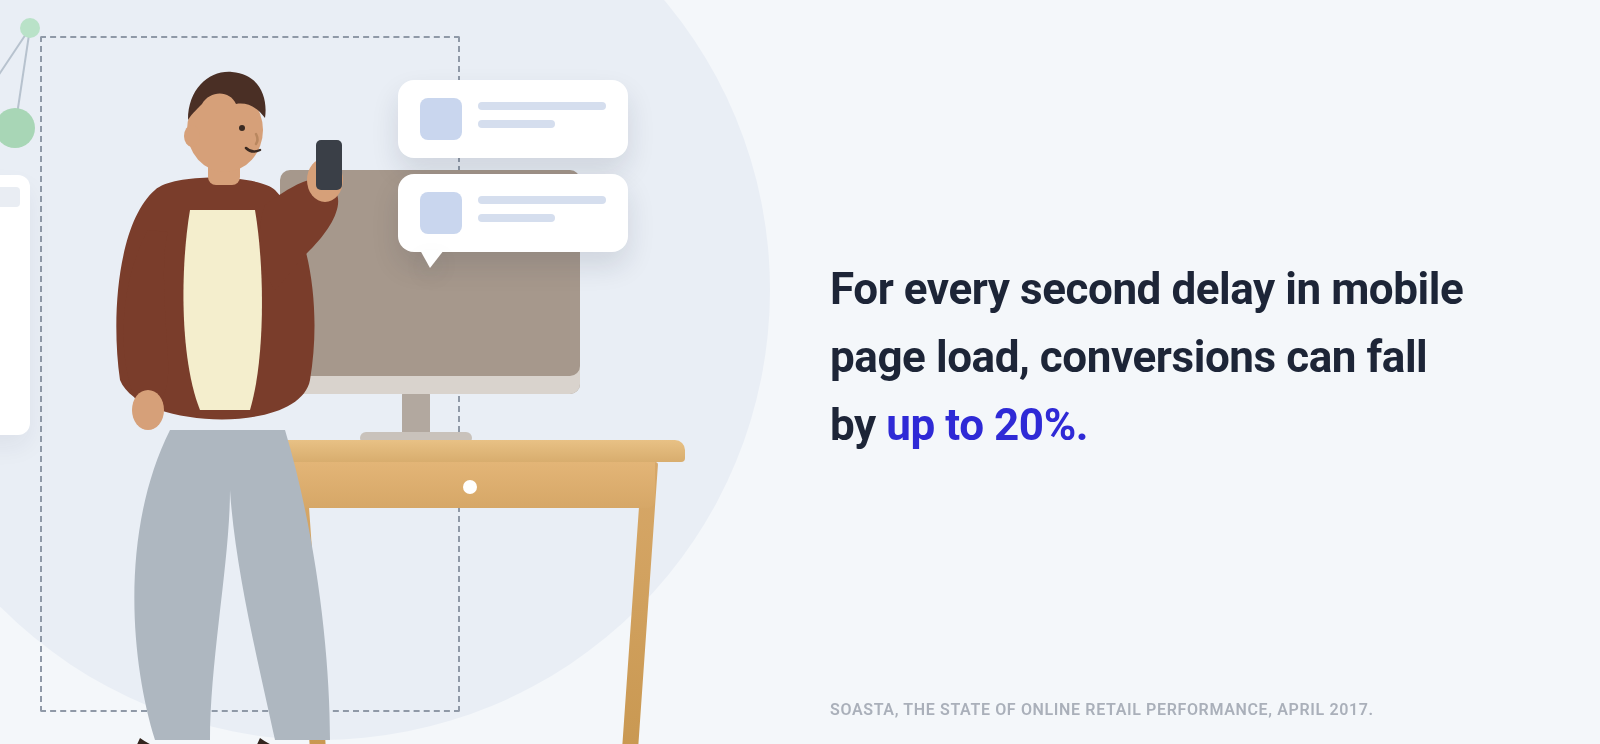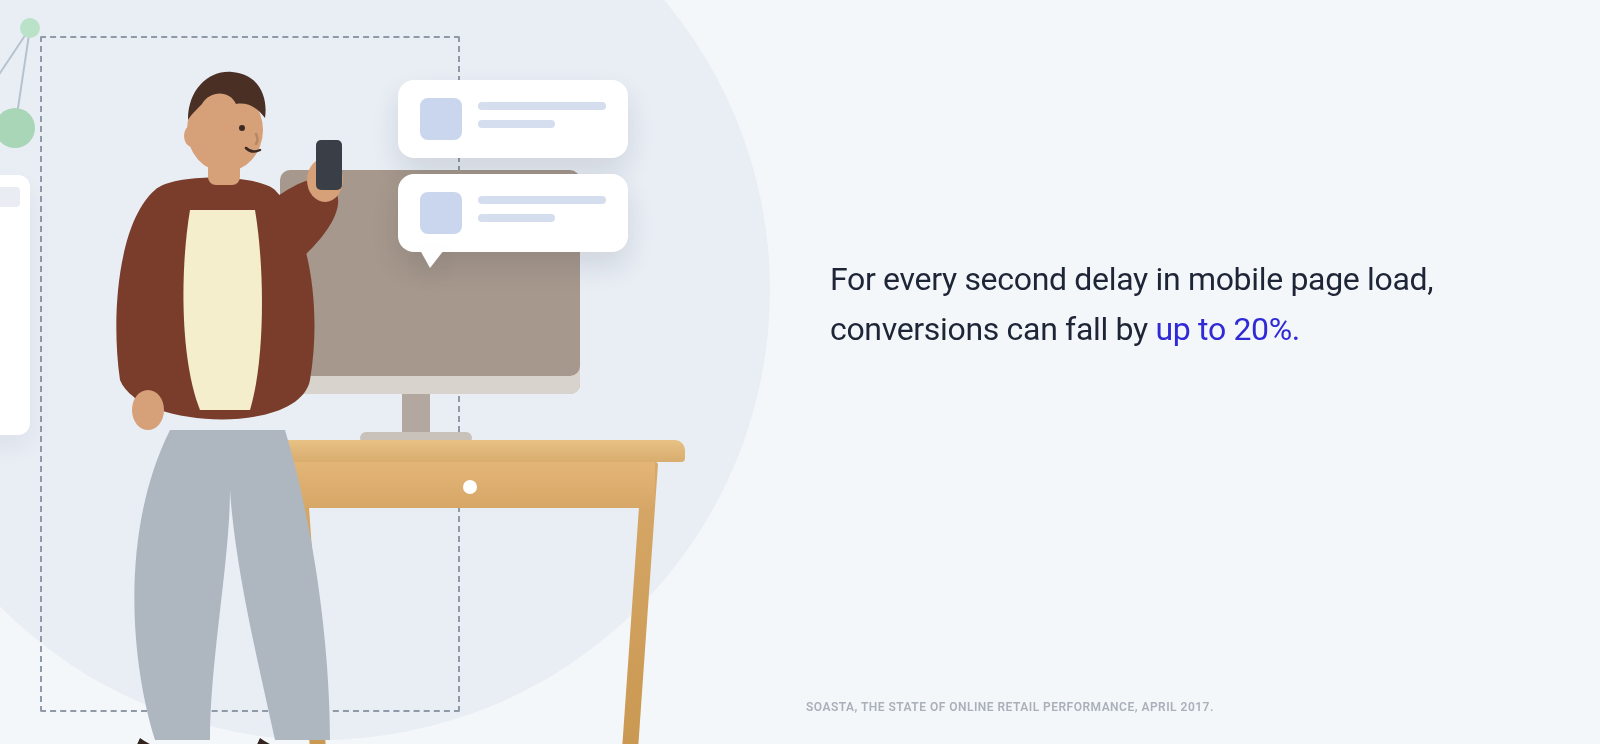--- a/index.html
+++ b/index.html
@@ -130,30 +130,30 @@
   
   .copy{
     position:absolute;
     left: 830px;
     top: 255px;
     width: 640px;
     z-index:3;
   }
   .copy p.main{
     color:#1d2537;
-    font-weight:400;
-    font-size:32px;
+    font-weight:700;
+    font-size:44px;
     line-height:1.55;
     letter-spacing:-.01em;
   }
   .copy .highlight{ color:#2f2ad6; }
   .attribution{
     position:absolute;
-    left:806px; top:700px;
-    font-size:12px;
+    left:830px; top:700px;
+    font-size:16px;
     font-weight:600;
     letter-spacing:.04em;
     color:#aab0ba;
     z-index:3;
   }
 </style>
 </head>
 <body>
 
 <div class="bg-circle"></div>

